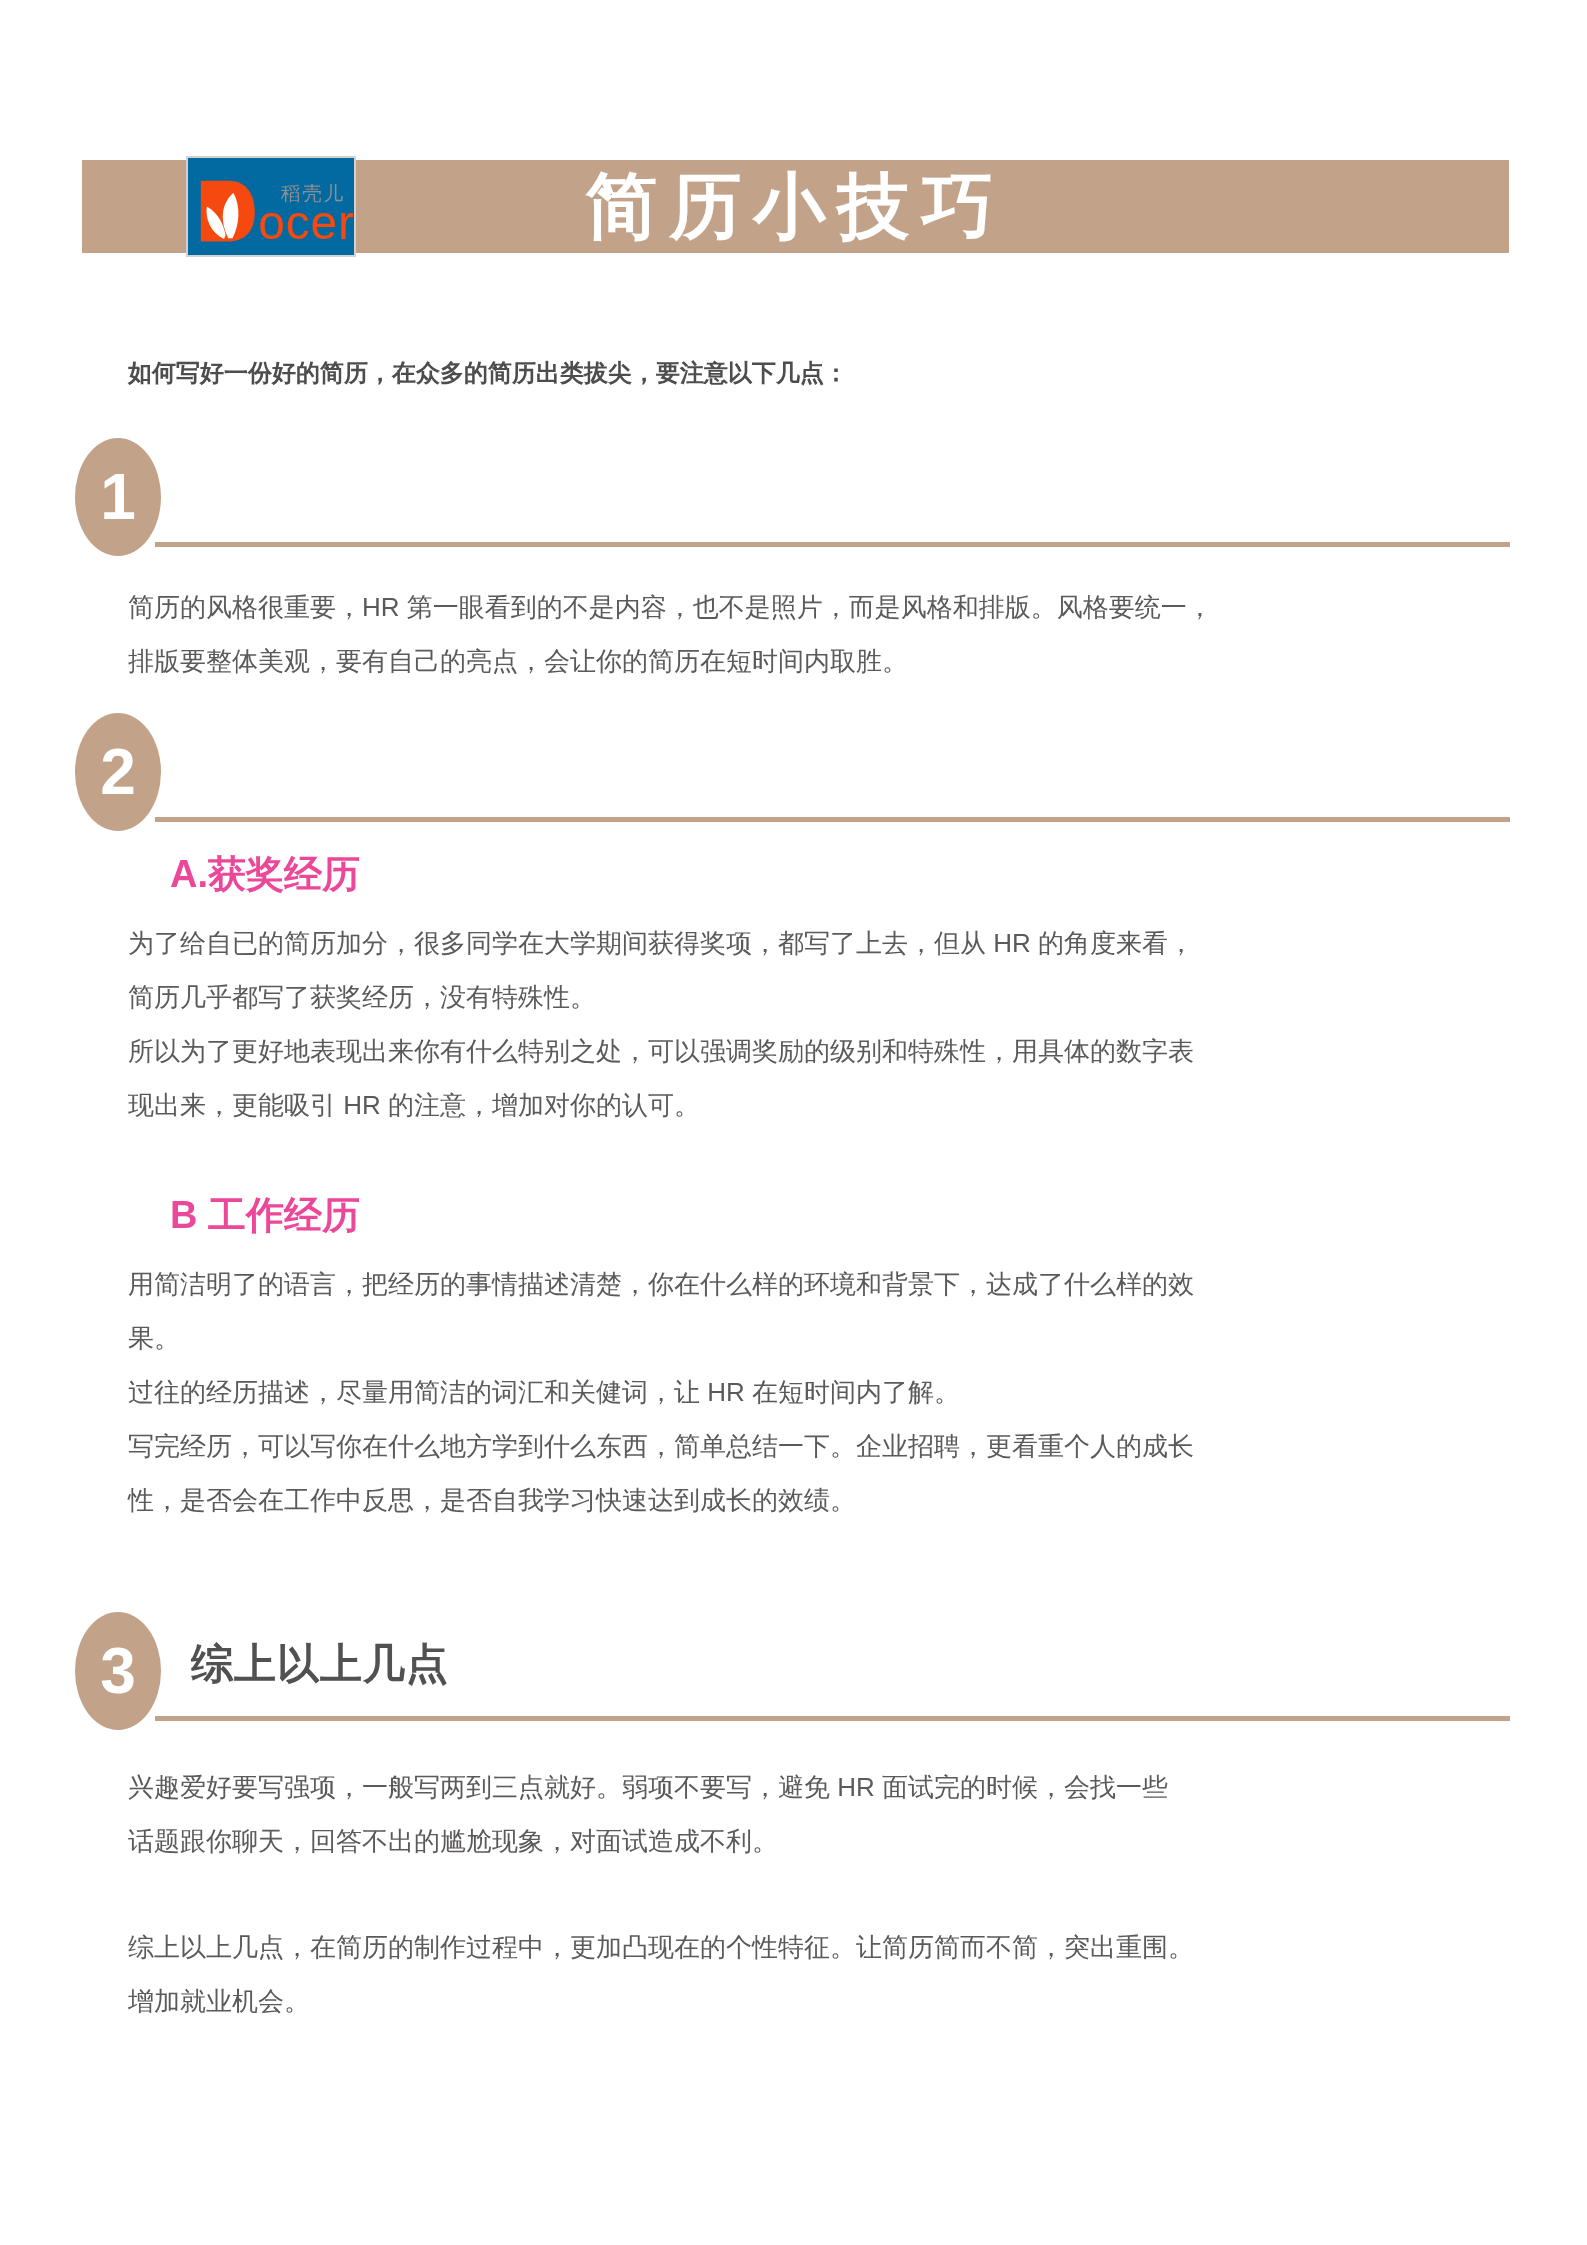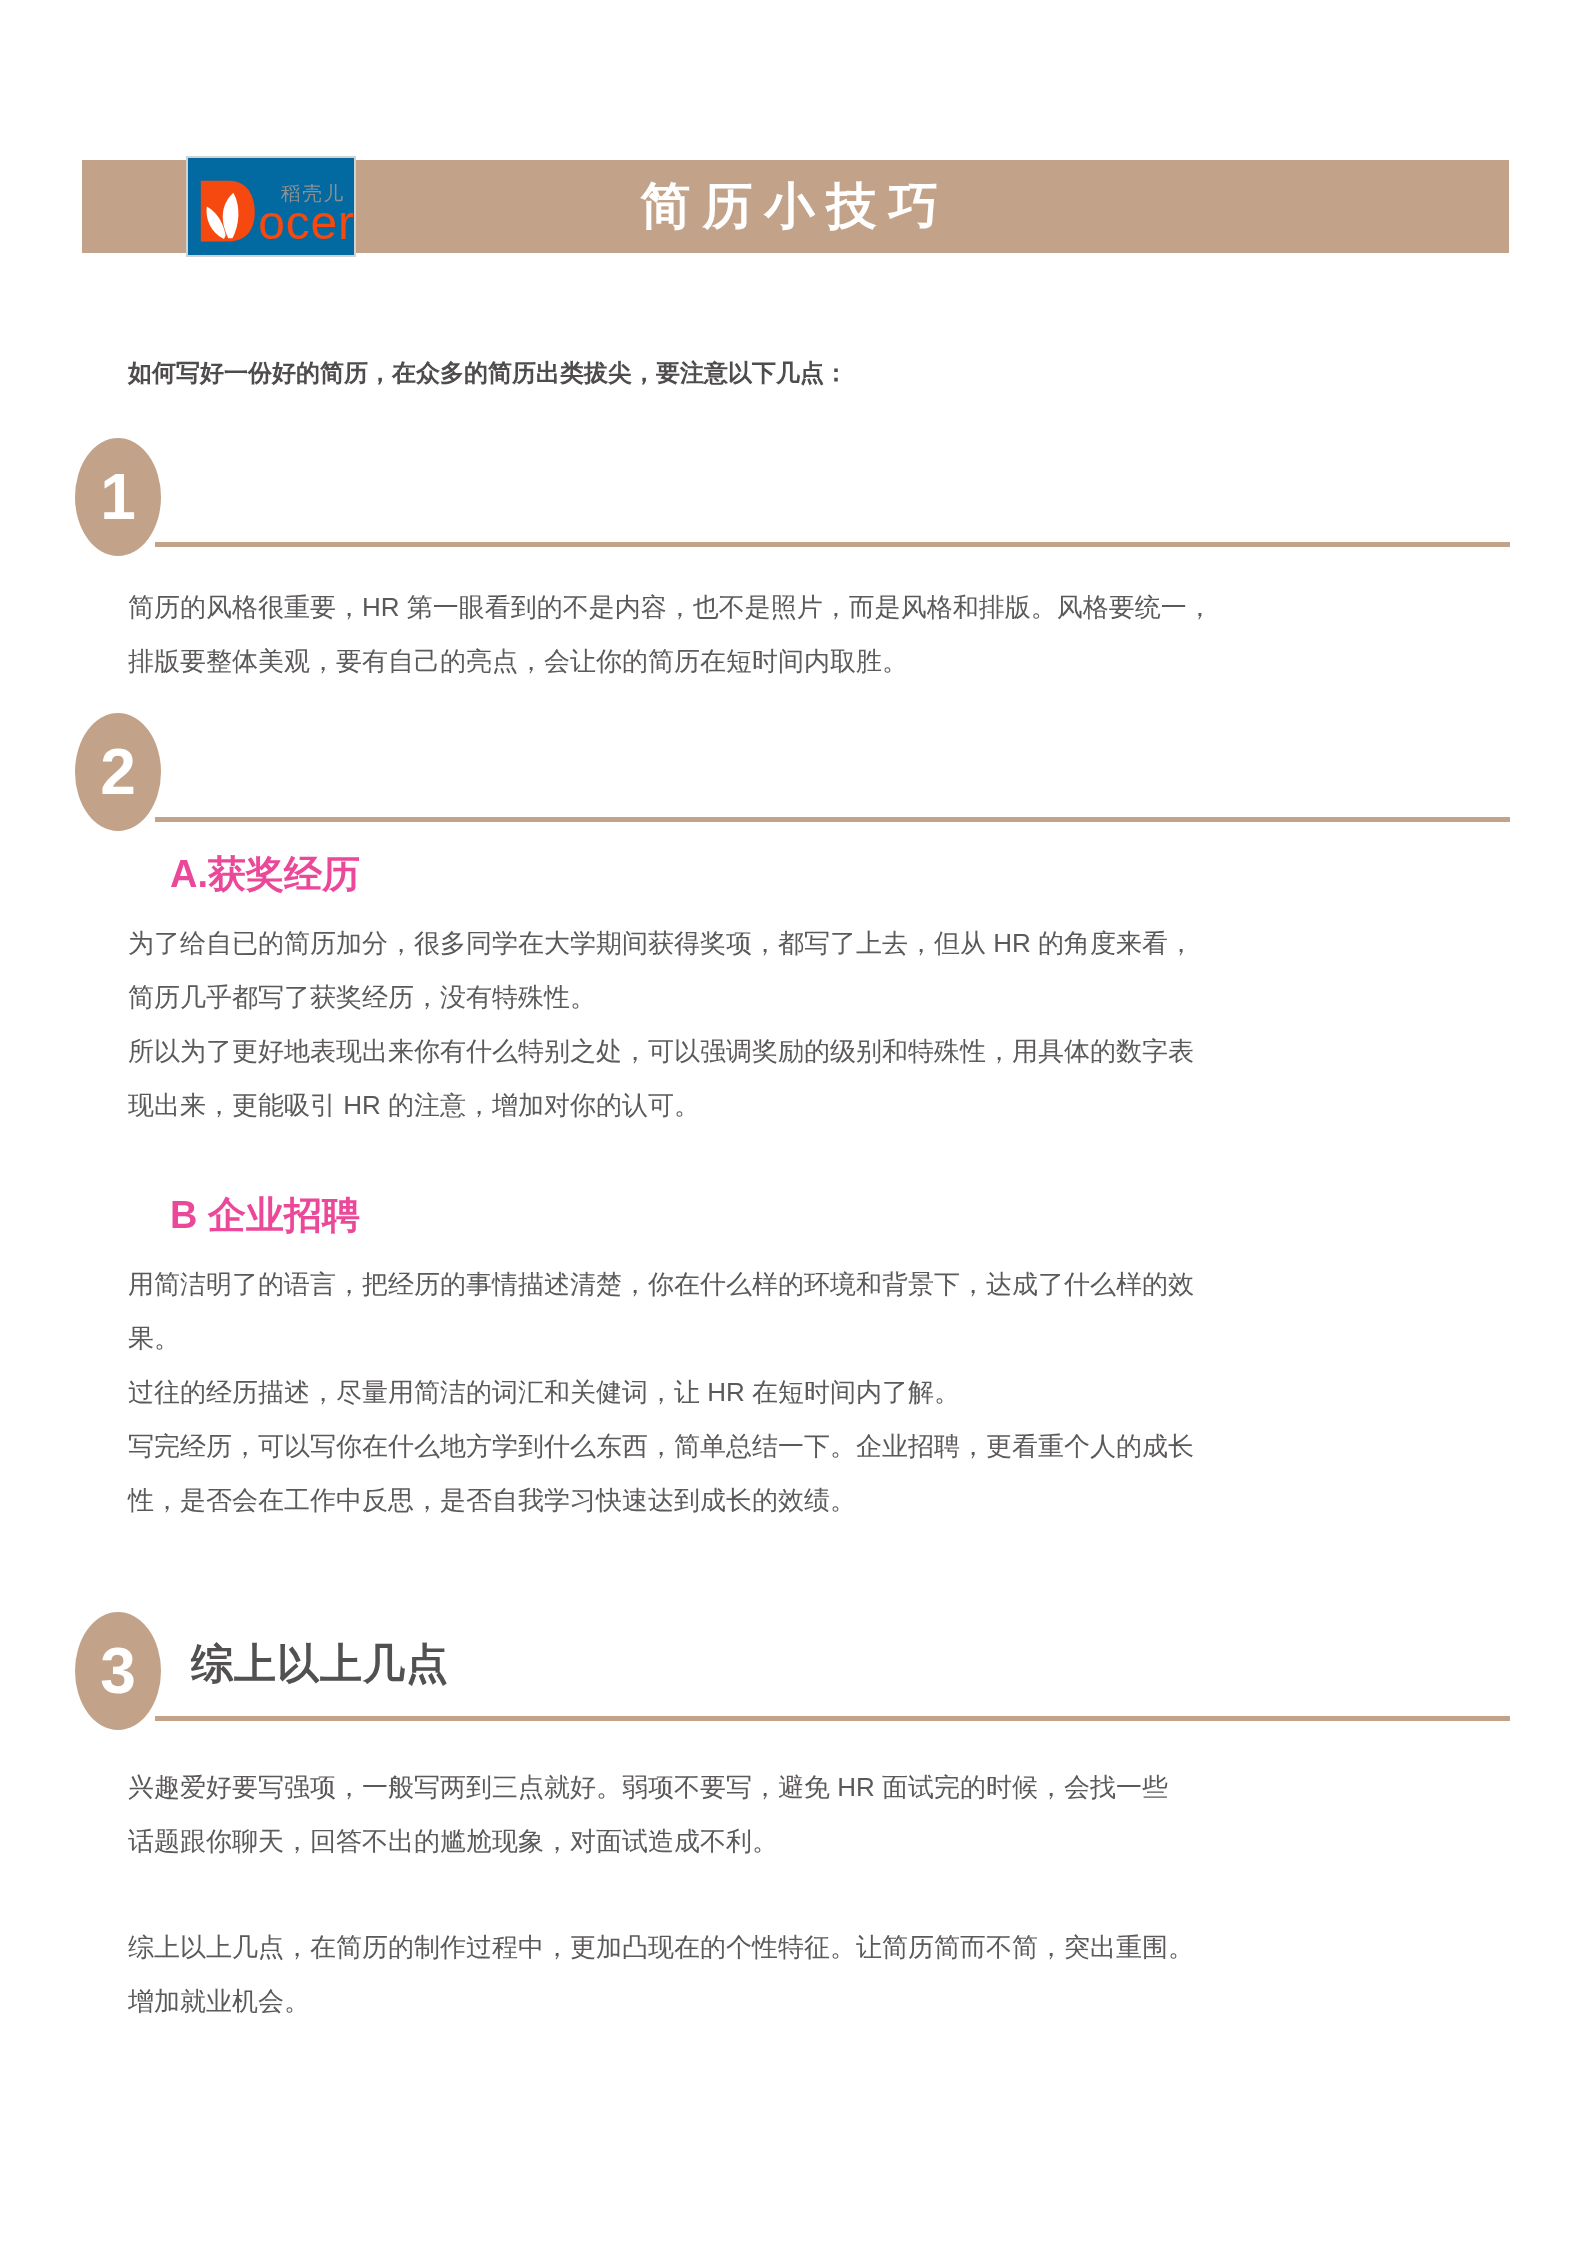--- a/index.html
+++ b/index.html
@@ -17,21 +17,21 @@
   
   .banner {
     position:absolute; left:82px; top:160px;
     width:1427px; height:93px;
     background:var(--tan);
   }
   .banner-title {
     position:absolute; left:0; right:0; top:50%;
     transform:translateY(-52%);
     margin:0; text-align:center;
-    color:#ffffff; font-size:50px; font-weight:bold;
+    color:#ffffff; font-size:72px; font-weight:bold;
     letter-spacing:12px; line-height:1;
   }
   .logo-box {
     position:absolute; left:104px; top:-4px;
     width:170px; height:101px;
     background:#0369a1;
     border:2px solid #d2d2d2;
     box-sizing:border-box;
   }
   .logo-box svg { display:block; width:100%; height:100%; }
@@ -131,21 +131,21 @@
         <div class="badge">2</div>
         <div class="sec-rule"></div>
       </div>
 
       <h3 class="sub-heading mt-subA">A.获奖经历</h3>
       <p class="body-text mt-subbody">为了给自已的简历加分，很多同学在大学期间获得奖项，都写了上去，但从 HR 的角度来看，
 简历几乎都写了获奖经历，没有特殊性。
 所以为了更好地表现出来你有什么特别之处，可以强调奖励的级别和特殊性，用具体的数字表
 现出来，更能吸引 HR 的注意，增加对你的认可。</p>
 
-      <h3 class="sub-heading mt-subB">B 企业招聘</h3>
+      <h3 class="sub-heading mt-subB">B 工作经历</h3>
       <p class="body-text mt-subbody">用简洁明了的语言，把经历的事情描述清楚，你在什么样的环境和背景下，达成了什么样的效
 果。
 过往的经历描述，尽量用简洁的词汇和关健词，让 HR 在短时间内了解。
 写完经历，可以写你在什么地方学到什么东西，简单总结一下。企业招聘，更看重个人的成长
 性，是否会在工作中反思，是否自我学习快速达到成长的效绩。</p>
     </section>
 
     <section>
       <div class="section-header mt-s3-header">
         <div class="badge">3</div>

